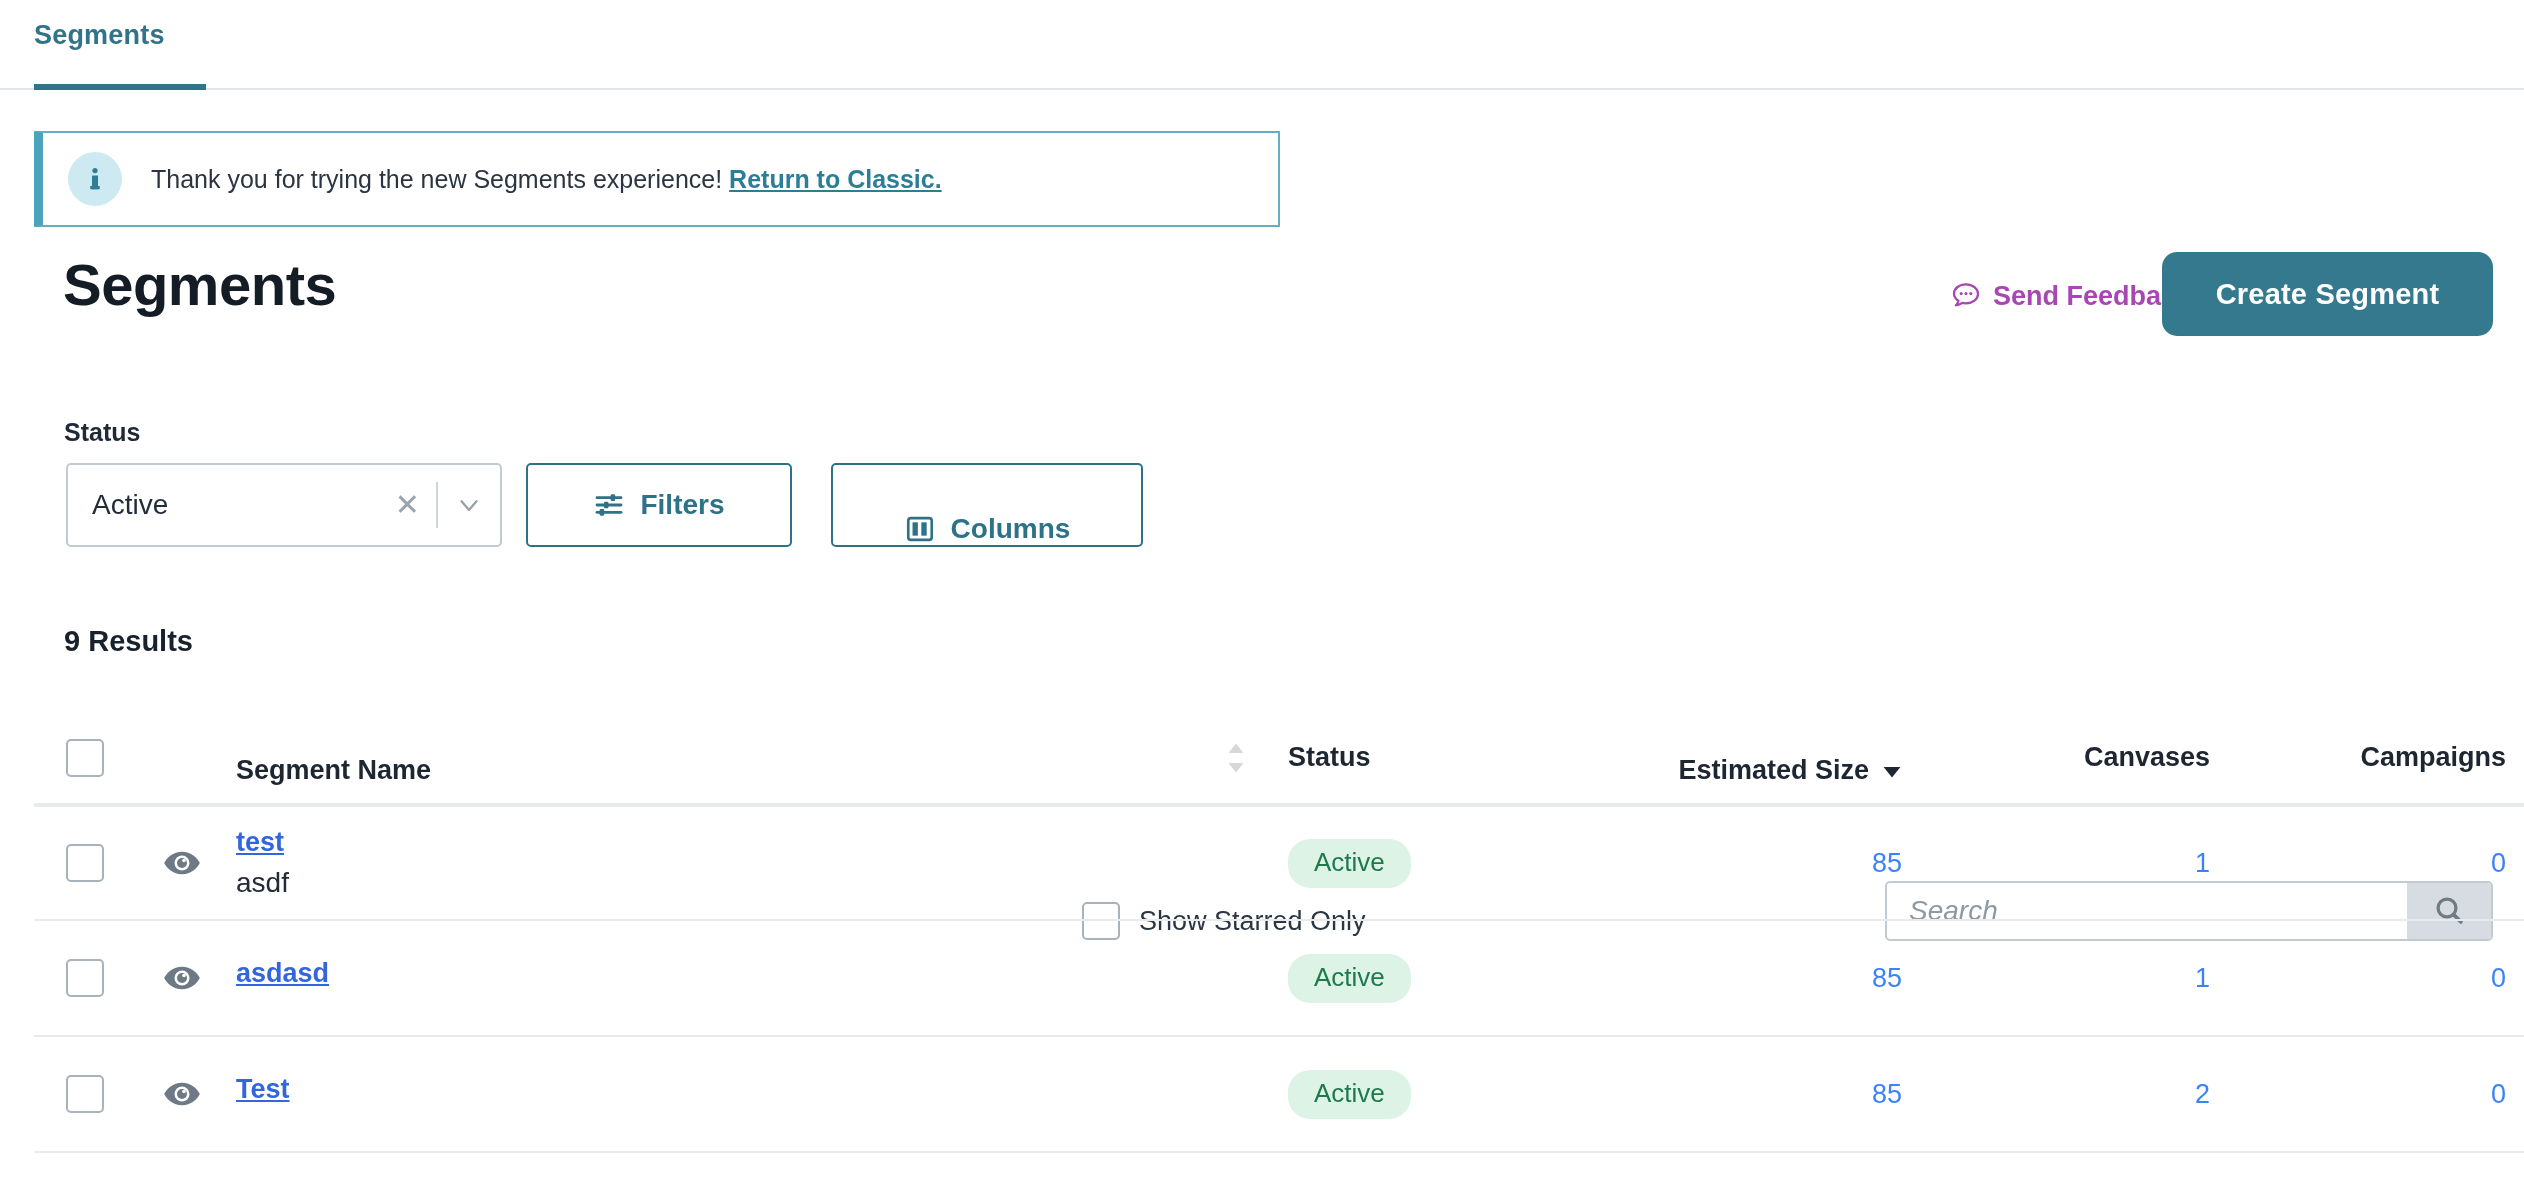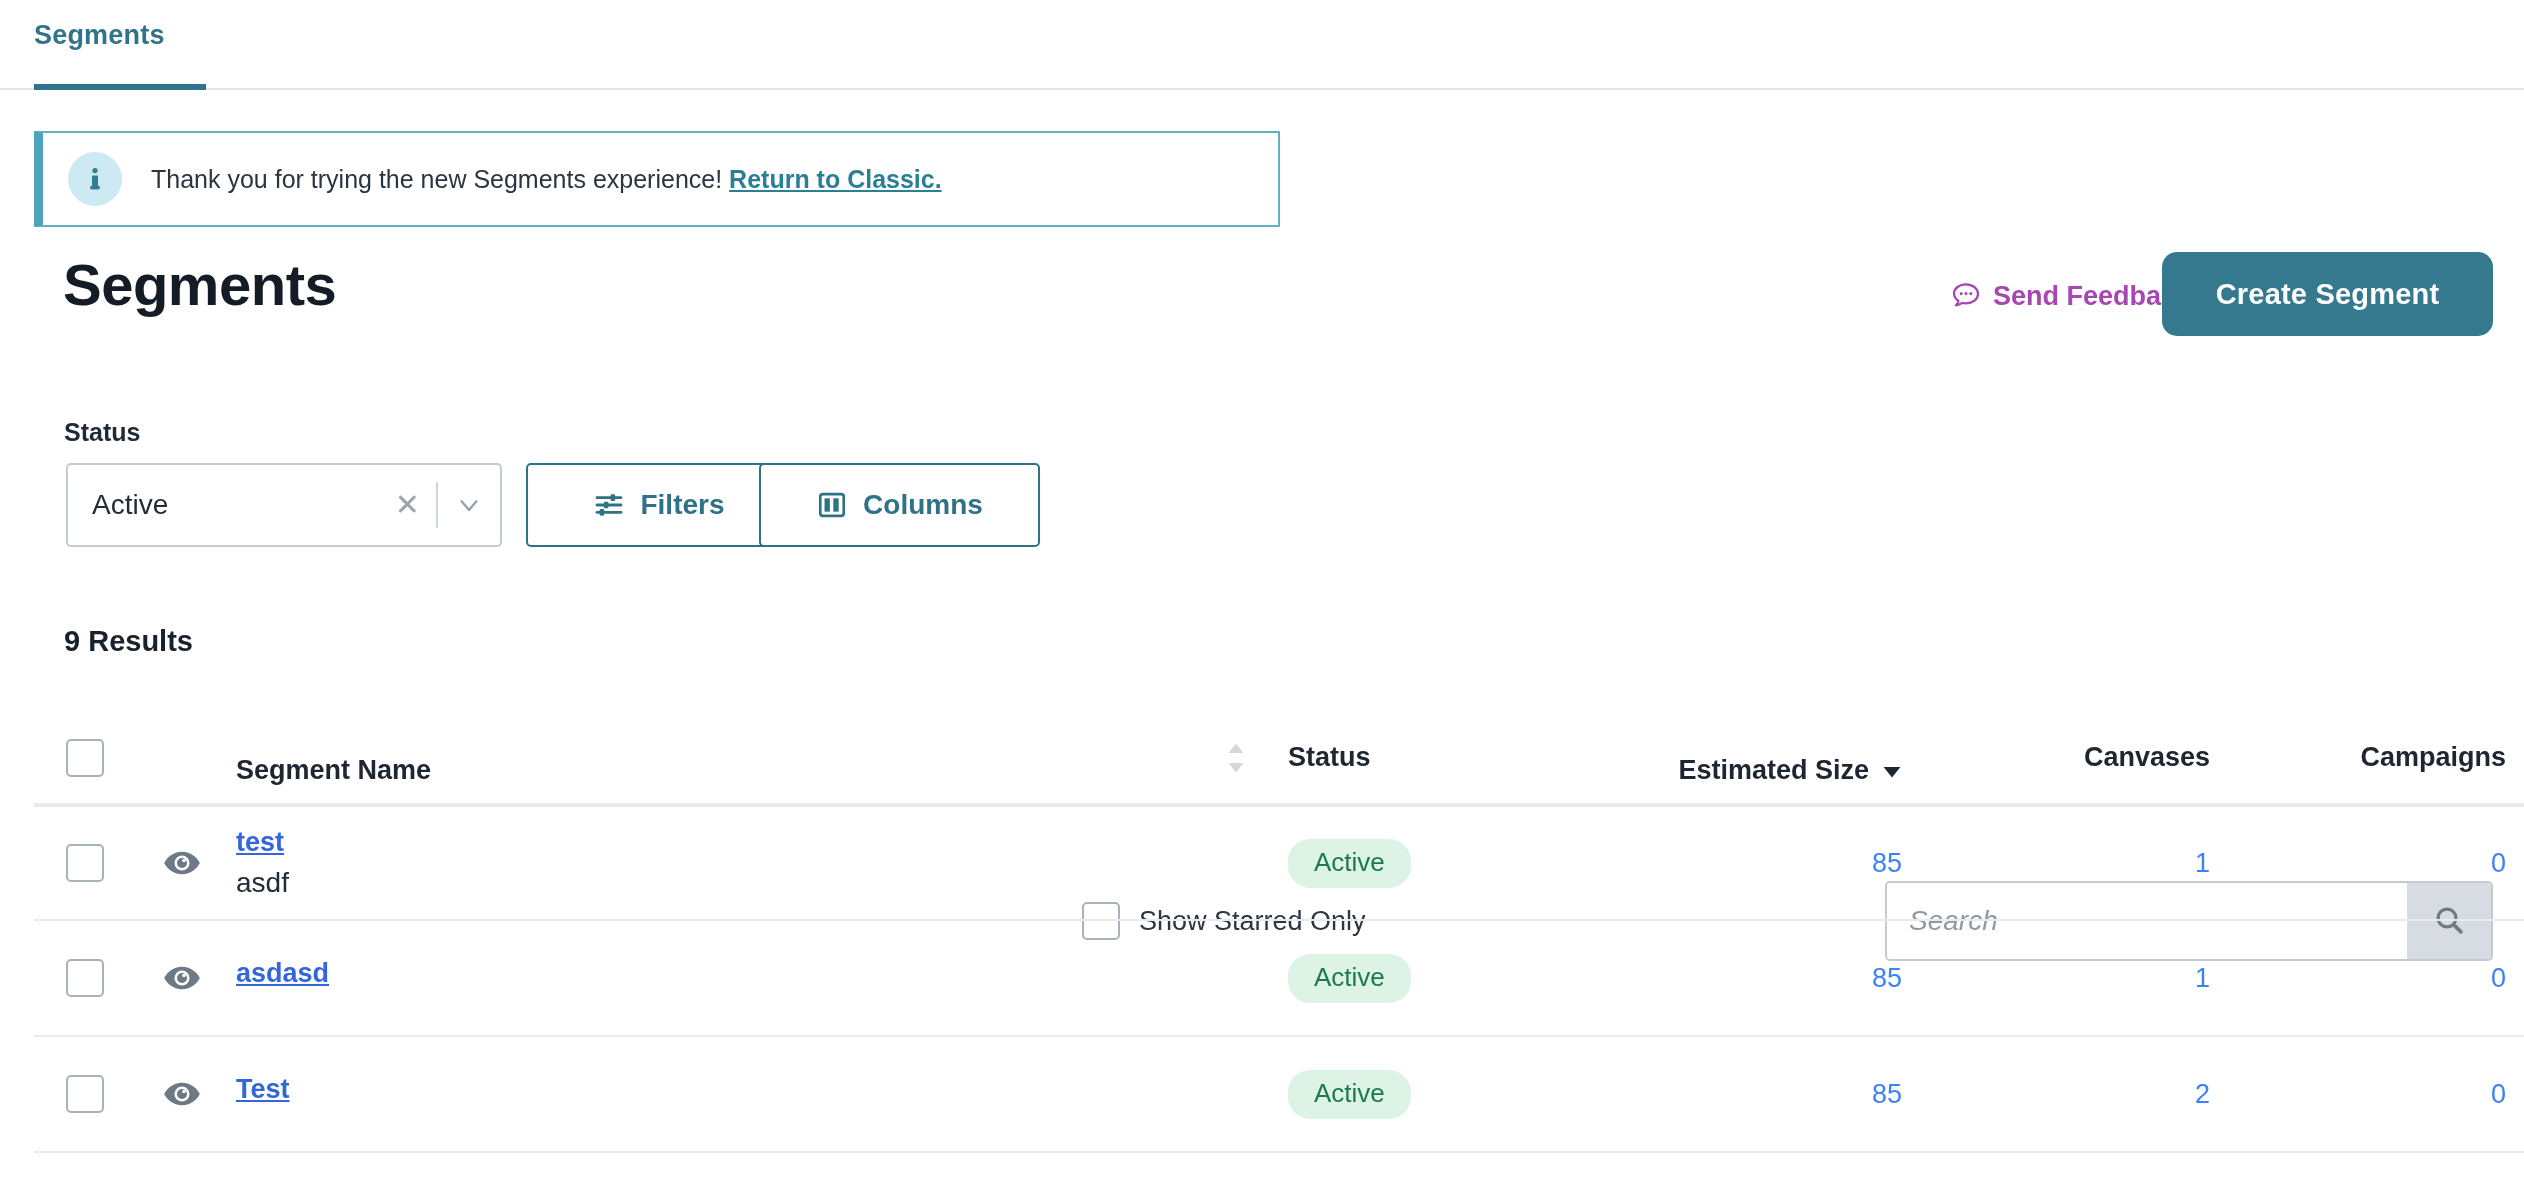--- a/index.html
+++ b/index.html
@@ -184,21 +184,21 @@
     display: flex;
     align-items: center;
     justify-content: center;
     gap: 15px;
     color: #2e7288;
     font-size: 28px;
     font-weight: bold;
     cursor: pointer;
   }
   .btn-filters { left: 526px; width: 266px; }
-  .btn-columns { left: 759px; width: 281px; }
+  .btn-columns { left: 831px; width: 312px; align-items: flex-end; }
   .btn-outline svg { display: block; }
 
   .starred-wrap {
     position: absolute;
     left: 1082px;
     top: 484px;
     display: flex;
     align-items: center;
     gap: 19px;
     cursor: pointer;
@@ -212,21 +212,21 @@
     flex: 0 0 auto;
     cursor: pointer;
   }
   .starred-label { font-size: 27px; color: #2b3643; }
 
   .search-wrap {
     position: absolute;
     right: 31px;
     top: 463px;
     width: 608px;
-    height: 80px;
+    height: 60px;
     border: 2px solid #c3cbd2;
     border-radius: 5px;
     display: flex;
     overflow: hidden;
     background: #fff;
   }
   .search-input {
     flex: 1;
     border: none;
     outline: none;

